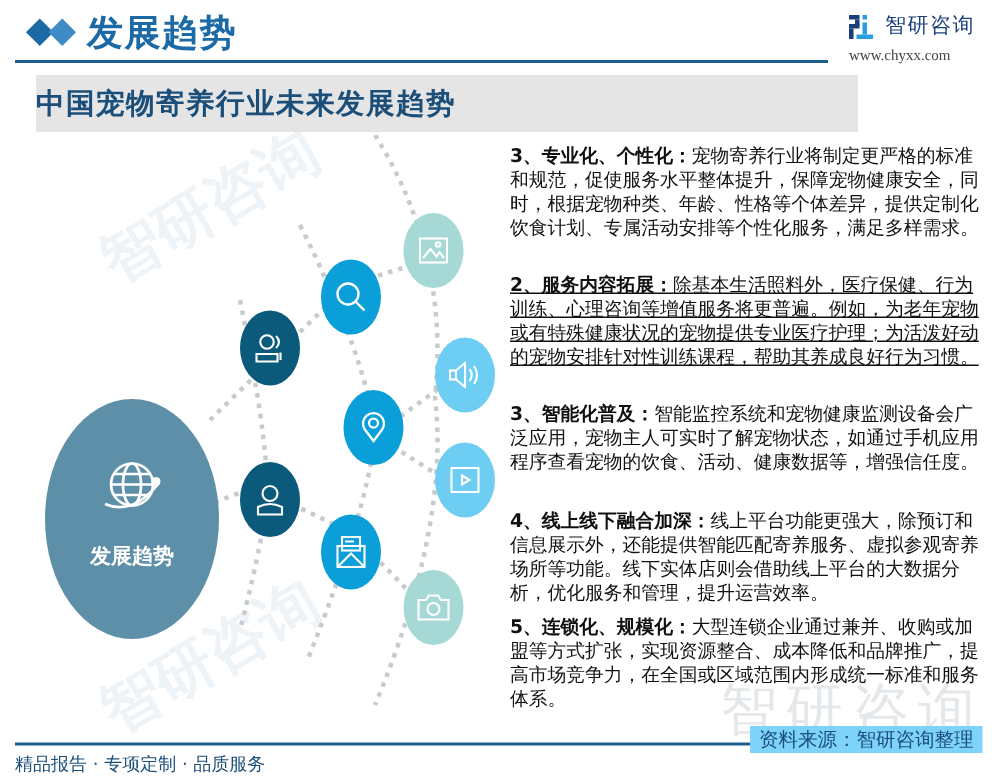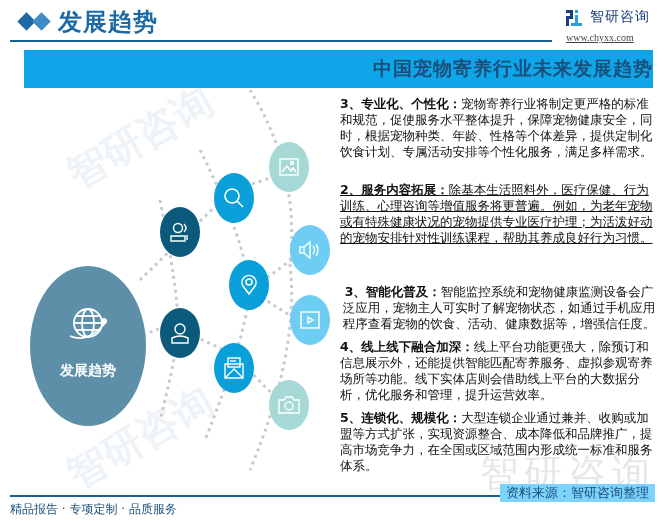--- a/index.html
+++ b/index.html
@@ -9,23 +9,23 @@
   .header { position: absolute; left: 0; top: 0; width: 664px; height: 44px; }
   .header .diamonds { position: absolute; left: 18px; top: 12px; width: 34px; height: 20px; }
   .header .d1 { position: absolute; left: 2px; top: 3px; width: 13px; height: 13px; background: #1b6aa5; transform: rotate(45deg); }
   .header .d2 { position: absolute; left: 17px; top: 3px; width: 13px; height: 13px; background: #3f8bc6; transform: rotate(45deg); }
   .header .title { position: absolute; left: 58px; top: 6px; font-size: 24px; color: #1b6aa5; font-weight: bold; letter-spacing: 1px; font-family: "DejaVu Serif", serif; }
   .header .ghost { position: absolute; left: 120px; top: 18px; font-size: 17px; font-weight: bold; color: #dbeef8; font-family: "Liberation Sans", sans-serif; z-index: -1; }
   .header .rule { position: absolute; left: 10px; top: 40px; width: 542px; height: 1.5px; background: #1a5f8e; }
   .brand { position: absolute; left: 566px; top: 8px; }
   .brand .logo { position: absolute; left: 0; top: 2px; width: 16px; height: 16px; }
   .brand .name { position: absolute; left: 24px; top: 0px; font-size: 14px; color: #1b3f7a; white-space: nowrap; letter-spacing: 1px; }
-  .brand .url { position: absolute; left: 0; top: 24px; font-size: 10px; color: #444; font-family: "Liberation Serif", serif; white-space: nowrap; text-decoration: underline; }
-
-  .banner { position: absolute; left: 24px; top: 50px; width: 629px; height: 38px; background: #0ea5e9; display: flex; align-items: center; justify-content: flex-end; }
+  .brand .url { position: absolute; left: 0; top: 24px; font-size: 10px; color: #444; font-family: "Liberation Serif", serif; white-space: nowrap; }
+
+  .banner { position: absolute; left: 24px; top: 50px; width: 548px; height: 38px; background: #e5e5e5; display: flex; align-items: center; justify-content: flex-start; }
   .banner span { font-size: 19px; font-weight: bold; color: #1b4f7a; font-family: "DejaVu Serif", serif; letter-spacing: 1px; }
 
   .diagram { position: absolute; left: 0; top: 90px; width: 340px; height: 390px; }
   .diagram svg { position: absolute; left: 0; top: 0; }
 
   .hub { position: absolute; left: 30px; top: 176px; width: 116px; height: 160px; border-radius: 50%; background: #5d90a8; }
   .hub .globe { position: absolute; left: 38px; top: 40px; width: 42px; height: 40px; }
   .hub .label { position: absolute; left: 0; top: 96px; width: 100%; text-align: center; color: #fff; font-size: 14px; font-weight: bold; }
 
   .node { position: absolute; border-radius: 50%; display: flex; align-items: center; justify-content: center; }
@@ -193,21 +193,21 @@
   </div>
 </div>
 
 <div class="content">
   <div class="item" style="top:0px;">
     <b>3、专业化、个性化：</b><span>宠物寄养行业将制定更严格的标准和规范，促使服务水平整体提升，保障宠物健康安全，同时，根据宠物种类、年龄、性格等个体差异，提供定制化饮食计划、专属活动安排等个性化服务，满足多样需求。</span>
   </div>
   <div class="item" style="top:86px;text-decoration:underline;">
     <b>2、服务内容拓展：</b><span>除基本生活照料外，医疗保健、行为训练、心理咨询等增值服务将更普遍。例如，为老年宠物或有特殊健康状况的宠物提供专业医疗护理；为活泼好动的宠物安排针对性训练课程，帮助其养成良好行为习惯。</span>
   </div>
-  <div class="item" style="top:188px;text-align:center;">
+  <div class="item" style="top:172px;">
     <b>3、智能化普及：</b><span>智能监控系统和宠物健康监测设备会广泛应用，宠物主人可实时了解宠物状态，如通过手机应用程序查看宠物的饮食、活动、健康数据等，增强信任度。</span>
   </div>
   <div class="item" style="top:243px;">
     <b>4、线上线下融合加深：</b><span>线上平台功能更强大，除预订和信息展示外，还能提供智能匹配寄养服务、虚拟参观寄养场所等功能。线下实体店则会借助线上平台的大数据分析，优化服务和管理，提升运营效率。</span>
   </div>
   <div class="item" style="top:314px;">
     <b>5、连锁化、规模化：</b><span>大型连锁企业通过兼并、收购或加盟等方式扩张，实现资源整合、成本降低和品牌推广，提高市场竞争力，在全国或区域范围内形成统一标准和服务体系。</span>
   </div>
 </div>
 

